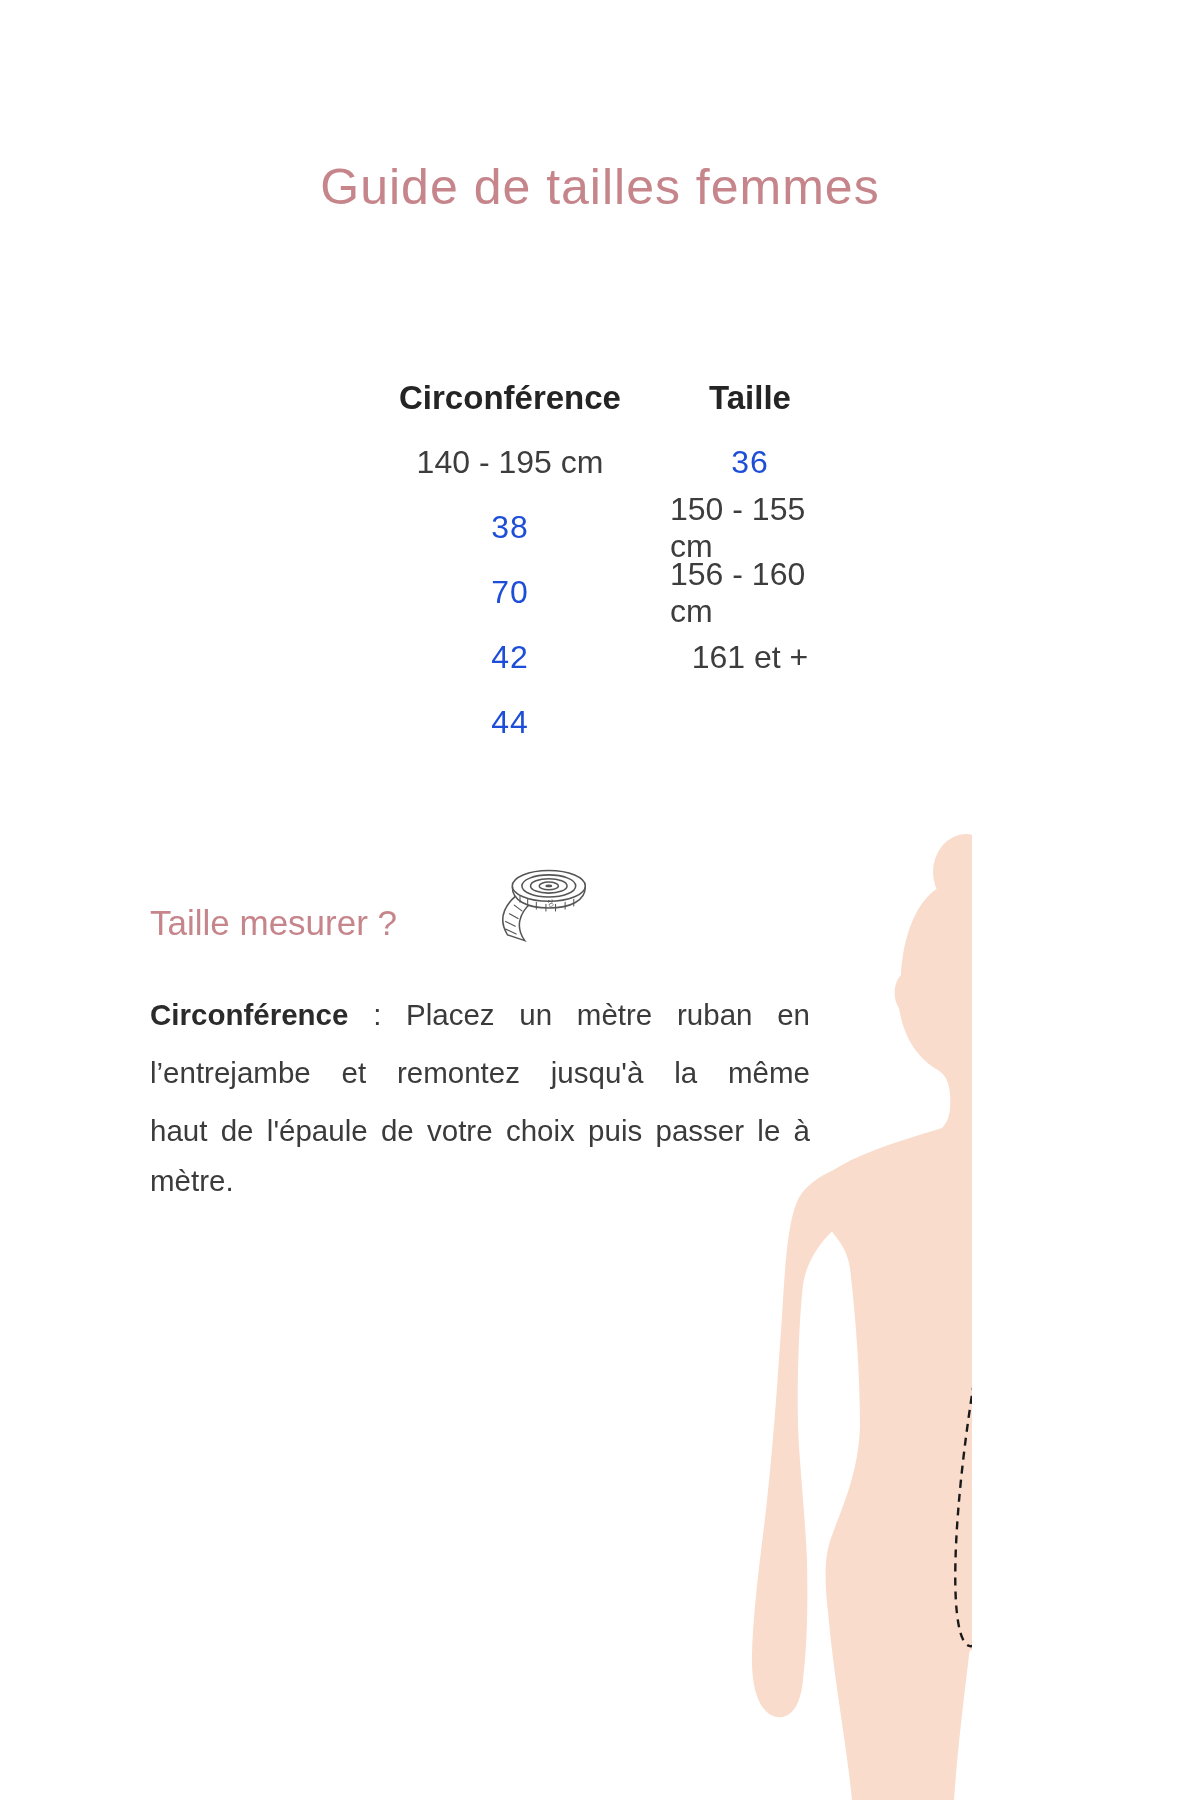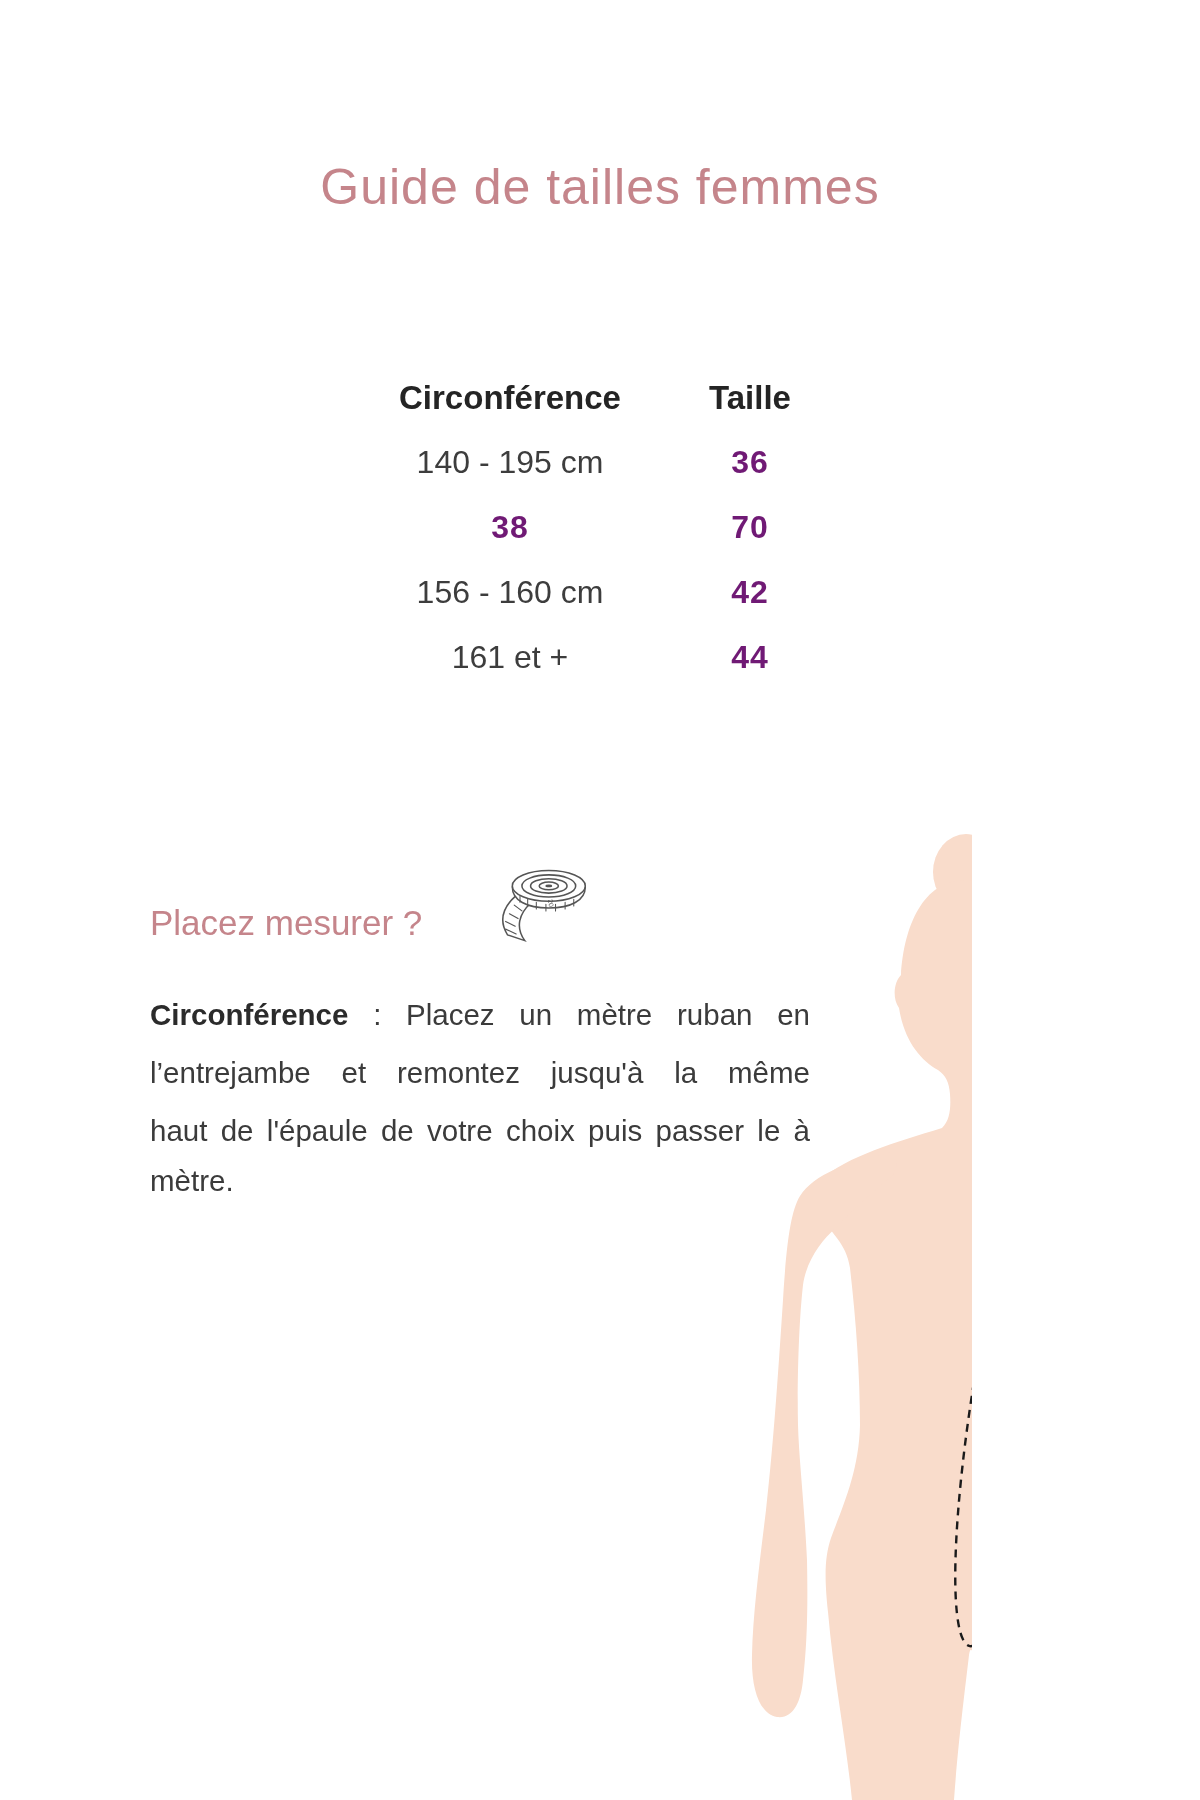--- a/index.html
+++ b/index.html
@@ -31,22 +31,22 @@
     display:flex;align-items:center;justify-content:center;
     font-size:32px;
     color:#3d3d3d;
   }
   .size-table .head{
     font-weight:700;
     font-size:33px;
     color:#242424;
   }
   .size-table .sizeval{
-    font-weight:700;
-    color:#701a75;
+    font-weight:400;
+    color:#1d4ed8;
     letter-spacing:1px;
   }
   
   .measure-heading{
     position:absolute;
     left:150px;top:903px;
     font-size:35px;
     color:#c5858b;
   }
   .tape-icon{
@@ -90,30 +90,31 @@
 
   <div class="size-table">
     <div class="cell head">Circonférence</div>
     <div class="cell head">Taille</div>
 
     <div class="cell">140 - 195 cm</div>
     <div class="cell sizeval">36</div>
 
     <div class="cell sizeval">38</div>
 
+    <div class="cell">150 - 155 cm</div>
     <div class="cell sizeval">70</div>
 
     <div class="cell">156 - 160 cm</div>
     <div class="cell sizeval">42</div>
 
     <div class="cell">161 et +</div>
     <div class="cell sizeval">44</div>
   </div>
 
-  <div class="measure-heading">Placez mesurer ?</div>
+  <div class="measure-heading">Taille mesurer ?</div>
 
   <svg class="tape-icon" viewBox="0 0 100 100" fill="none" stroke="#555555" stroke-width="1.6" stroke-linecap="round">
 
     <path d="M22,36 C8,48 2,62 12,78 L30,84 C20,70 24,56 36,45 Z" fill="#ffffff" stroke="#555555"></path>
     <path d="M14,56 l9,5 M10,64 l10,5 M10,72 l11,5" stroke-width="1.2"></path>
     <path d="M19,47 l8,6 M27,40 l7,6" stroke-width="1.2"></path>
 
     <path d="M17,28 C17,42 32,50 55,50 C78,50 93,42 93,28" fill="#ffffff"></path>
     <ellipse cx="55" cy="27" rx="38" ry="16" fill="#ffffff"></ellipse>
     <ellipse cx="55" cy="27" rx="28" ry="11.5"></ellipse>

